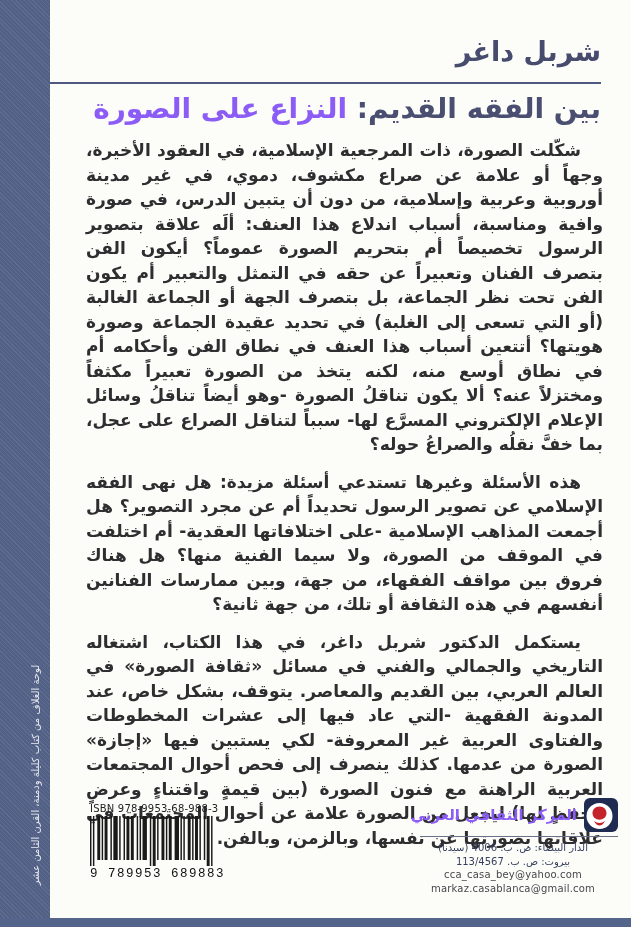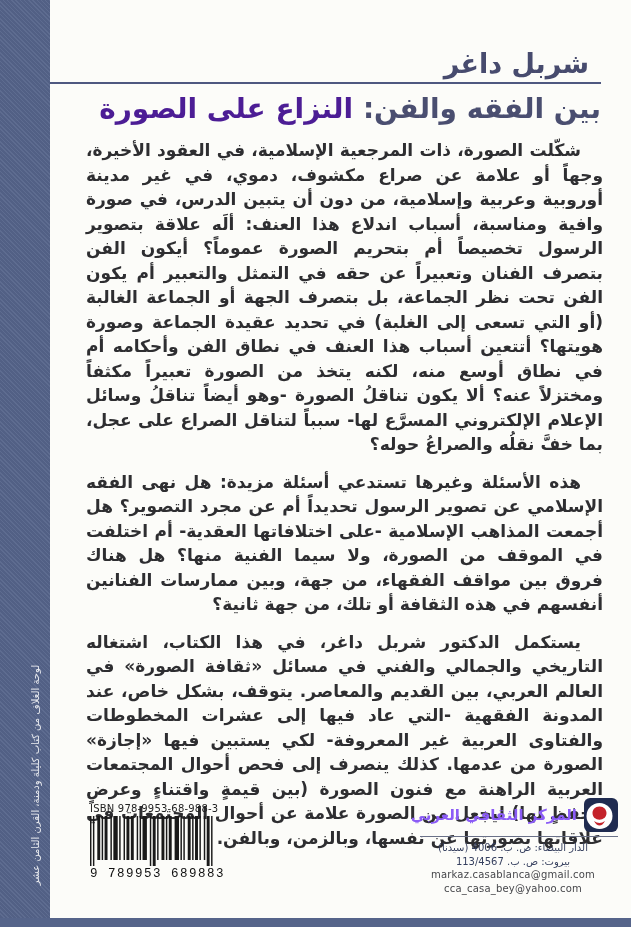--- a/index.html
+++ b/index.html
@@ -23,34 +23,34 @@
   .spine-caption{
     position:absolute;left:-99px;top:768px;width:270px;height:14px;
     transform:rotate(-90deg);
     color:rgba(255,255,255,0.88);
     font-size:10px;line-height:14px;text-align:center;
     direction:rtl;white-space:nowrap;letter-spacing:0.3px;
   }
 
   
   .author{
-    position:absolute;top:36px;right:30px;margin:12px;
+    position:absolute;top:36px;right:30px;margin:0;
     direction:rtl;font-size:27px;font-weight:700;color:#474b6e;
     letter-spacing:0;
   }
   .header-rule{
     position:absolute;top:82px;left:50px;width:551px;height:2px;
     background:#4e5880;
   }
   .title{
     position:absolute;top:92px;right:30px;margin:0;
     direction:rtl;font-size:28px;font-weight:700;white-space:nowrap;
   }
   .title .t-dark{color:#4a4e70;}
-  .title .t-light{color:#4c1d95;}
+  .title .t-light{color:#8b5cf6;}
 
   
   .blurb{
     position:absolute;top:138px;left:86px;right:28px;
     direction:rtl;text-align:justify;
     color:#2e2e31;font-size:17px;line-height:24.5px;font-weight:bold;
   }
   .blurb p{margin:0 0 13px 0;text-indent:22px;}
 
   
@@ -91,21 +91,21 @@
   <div class="spine-band">
     <div class="spine-caption">لوحة الغلاف من كتاب كليلة ودمنة، القرن الثامن عشر</div>
   </div>
 
   <div class="bottom-band"></div>
 
   <h1 class="author">شربل داغر</h1>
 
   <div class="header-rule"></div>
 
-  <h2 class="title"><span class="t-dark">بين الفقه والفن: </span><span class="t-light">النزاع على الصورة</span></h2>
+  <h2 class="title"><span class="t-dark">بين الفقه القديم: </span><span class="t-light">النزاع على الصورة</span></h2>
 
   <div class="blurb">
     <p>شكّلت الصورة، ذات المرجعية الإسلامية، في العقود الأخيرة، وجهاً أو علامة عن صراع مكشوف، دموي، في غير مدينة أوروبية وعربية وإسلامية، من دون أن يتبين الدرس، في صورة وافية ومناسبة، أسباب اندلاع هذا العنف: ألَه علاقة بتصوير الرسول تخصيصاً أم بتحريم الصورة عموماً؟ أيكون الفن بتصرف الفنان وتعبيراً عن حقه في التمثل والتعبير أم يكون الفن تحت نظر الجماعة، بل بتصرف الجهة أو الجماعة الغالبة (أو التي تسعى إلى الغلبة) في تحديد عقيدة الجماعة وصورة هويتها؟ أتتعين أسباب هذا العنف في نطاق الفن وأحكامه أم في نطاق أوسع منه، لكنه يتخذ من الصورة تعبيراً مكثفاً ومختزلاً عنه؟ ألا يكون تناقلُ الصورة -وهو أيضاً تناقلُ وسائل الإعلام الإلكتروني المسرَّع لها- سبباً لتناقل الصراع على عجل، بما خفَّ نقلُه والصراعُ حوله؟</p>
     <p>هذه الأسئلة وغيرها تستدعي أسئلة مزيدة: هل نهى الفقه الإسلامي عن تصوير الرسول تحديداً أم عن مجرد التصوير؟ هل أجمعت المذاهب الإسلامية -على اختلافاتها العقدية- أم اختلفت في الموقف من الصورة، ولا سيما الفنية منها؟ هل هناك فروق بين مواقف الفقهاء، من جهة، وبين ممارسات الفنانين أنفسهم في هذه الثقافة أو تلك، من جهة ثانية؟</p>
     <p>يستكمل الدكتور شربل داغر، في هذا الكتاب، اشتغاله التاريخي والجمالي والفني في مسائل «ثقافة الصورة» في العالم العربي، بين القديم والمعاصر. يتوقف، بشكل خاص، عند المدونة الفقهية -التي عاد فيها إلى عشرات المخطوطات والفتاوى العربية غير المعروفة- لكي يستبين فيها «إجازة» الصورة من عدمها. كذلك ينصرف إلى فحص أحوال المجتمعات العربية الراهنة مع فنون الصورة (بين قيمةٍ واقتناءٍ وعرضٍ وحفظٍ لها) ليجعل من الصورة علامة عن أحوال المجتمعات في علاقاتها بصورتها عن نفسها، وبالزمن، وبالفن.</p>
   </div>
 
   <div class="barcode-block">
     <div class="isbn-label">ISBN 978-9953-68-988-3</div>
     <svg class="bars" id="barcode-svg" width="124" height="52">
@@ -149,17 +149,17 @@
         <rect x="0" y="0" width="34" height="34" rx="6" fill="#1f2b50"></rect>
         <circle cx="15.5" cy="18" r="13" fill="#ffffff"></circle>
         <path d="M15.5 8.5 c-4.5 0 -7 3.2 -7 6.6 c0 4.2 3.2 6.6 7 6.6 c3.8 0 7 -2.4 7 -6.6 c0 -3.4 -2.5 -6.6 -7 -6.6 z M12.5 10.5 l2 4 l1 -4.5 l1 4.5 l2 -4" fill="#c4232b"></path>
         <path d="M10 23 q5.5 4 11 0 q-2.5 4.5 -5.5 4.5 q-3 0 -5.5 -4.5 z" fill="#c4232b"></path>
       </svg>
       <span class="pub-name">المركز الثقافي العربي</span>
     </div>
     <div class="pub-rule"></div>
     <div class="pub-line">الدار البيضاء: ص. ب. 4006 (سيدنا)</div>
     <div class="pub-line">بيروت: ص. ب. 113/4567</div>
+    <div class="pub-line en">cca_casa_bey@yahoo.com</div>
     <div class="pub-line en">markaz.casablanca@gmail.com</div>
-    <div class="pub-line en">cca_casa_bey@yahoo.com</div>
   </div>
 
 </div>
 
 </body></html>

